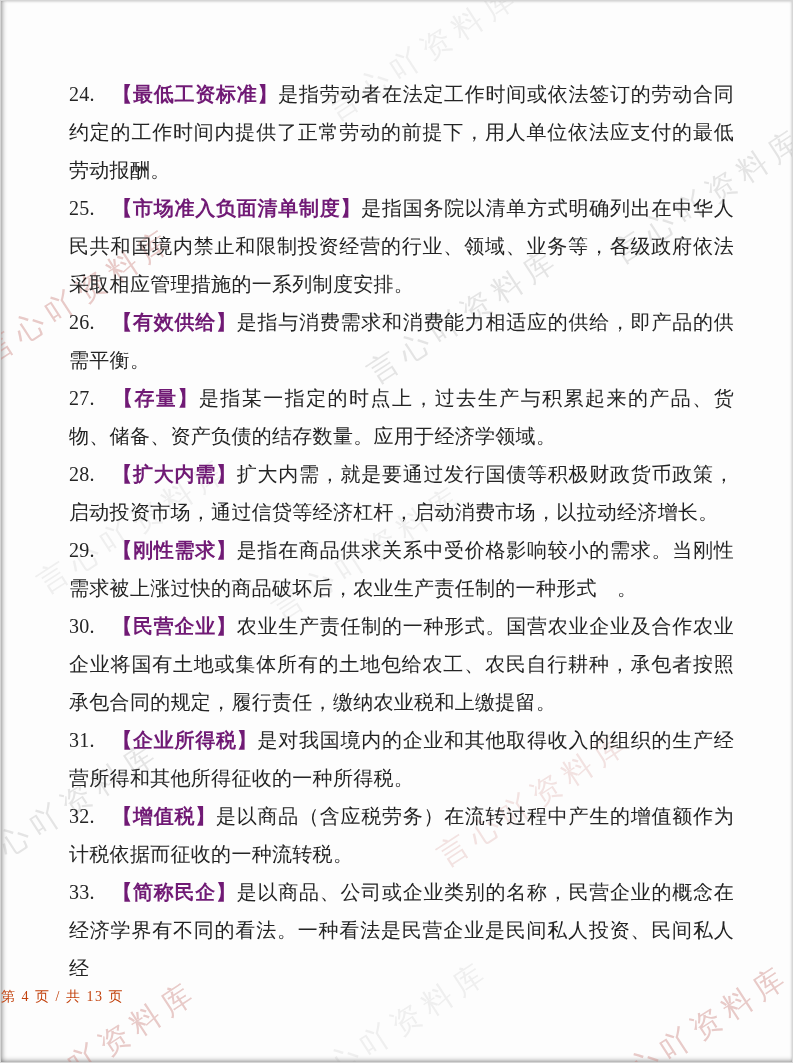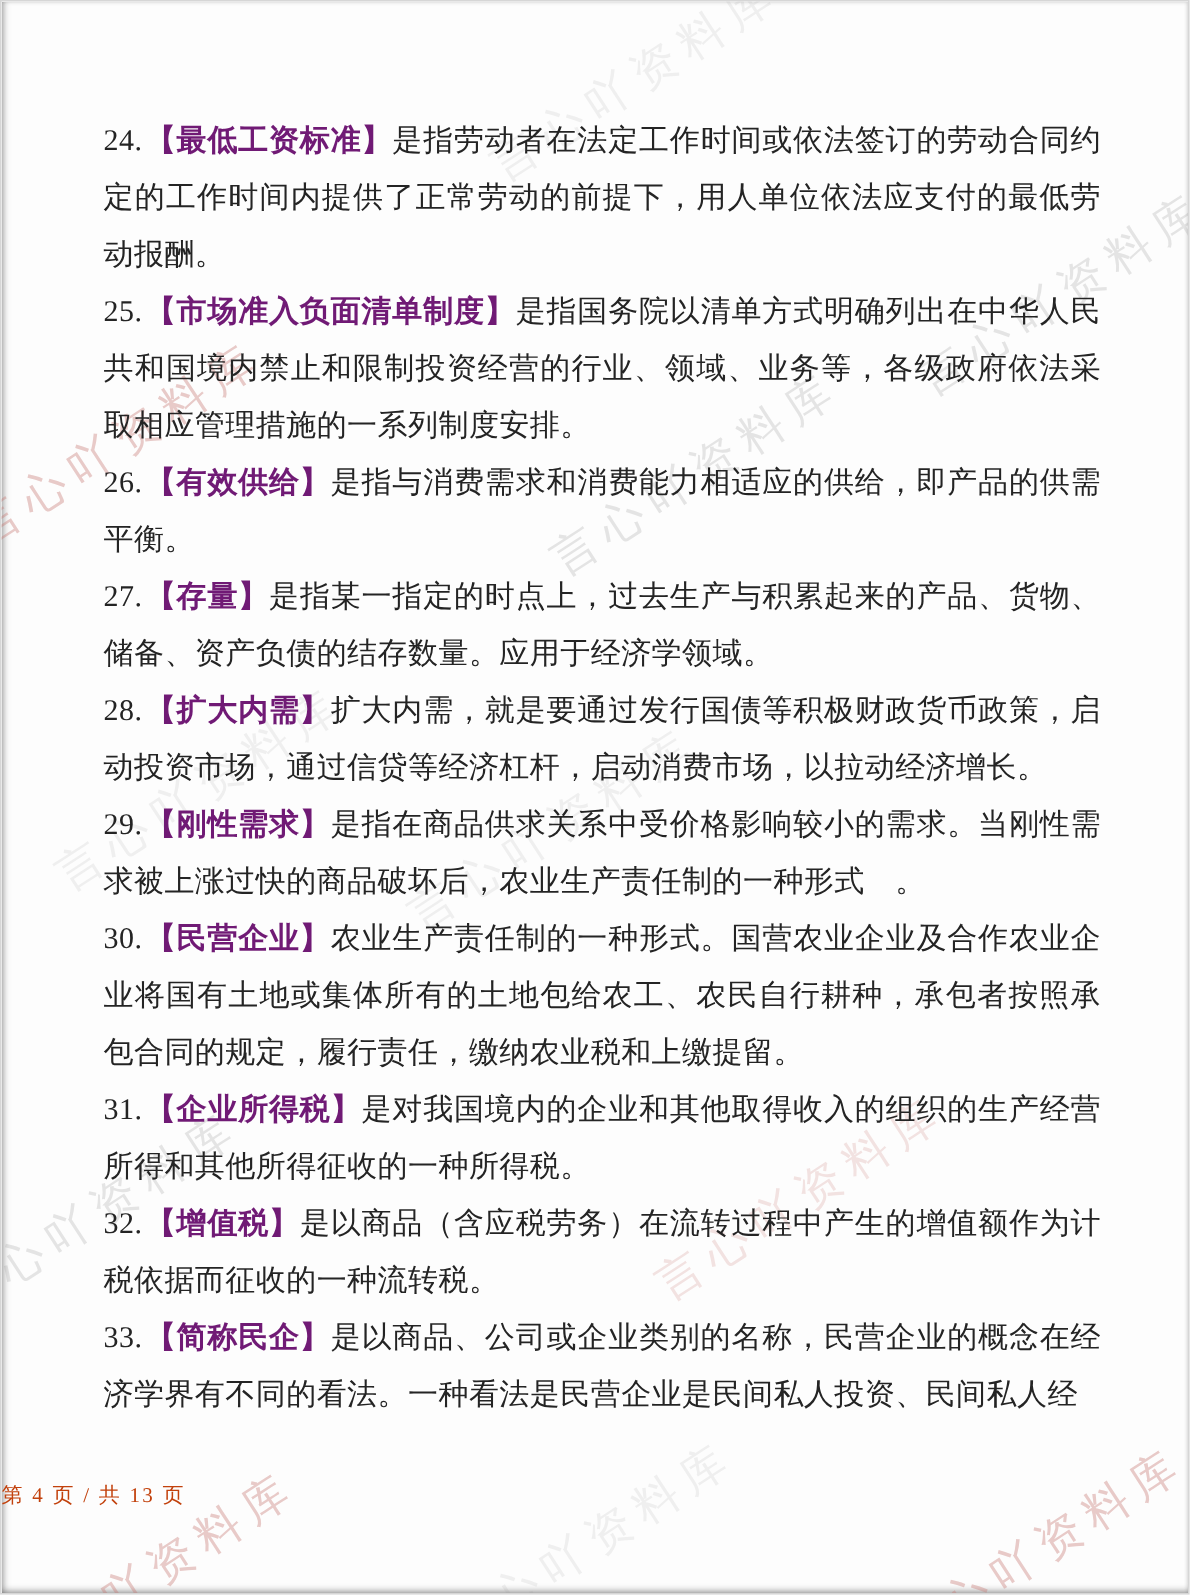--- a/index.html
+++ b/index.html
@@ -49,21 +49,21 @@
     position: absolute;
     left: 68px; top: 74px;
     width: 665px;
     font-size: 20px;
     line-height: 38px;
     letter-spacing: 0.3px;
     color: #242424;
     text-align: justify;
   }
   .item { margin: 0; }
-  .item .num  { color: #242424; margin-right: 2px; }
+  .item .num  { color: #242424; margin-right: 17px; }
   .item .term { color: #701a75; font-weight: bold; }
   .item .def  { color: #242424; }
   .footer {
     position: absolute;
     left: 0; right: 0; bottom: 56px;
     font-size: 14px;
     letter-spacing: 1.5px;
     color: #c2410c;
   }
 </style>

